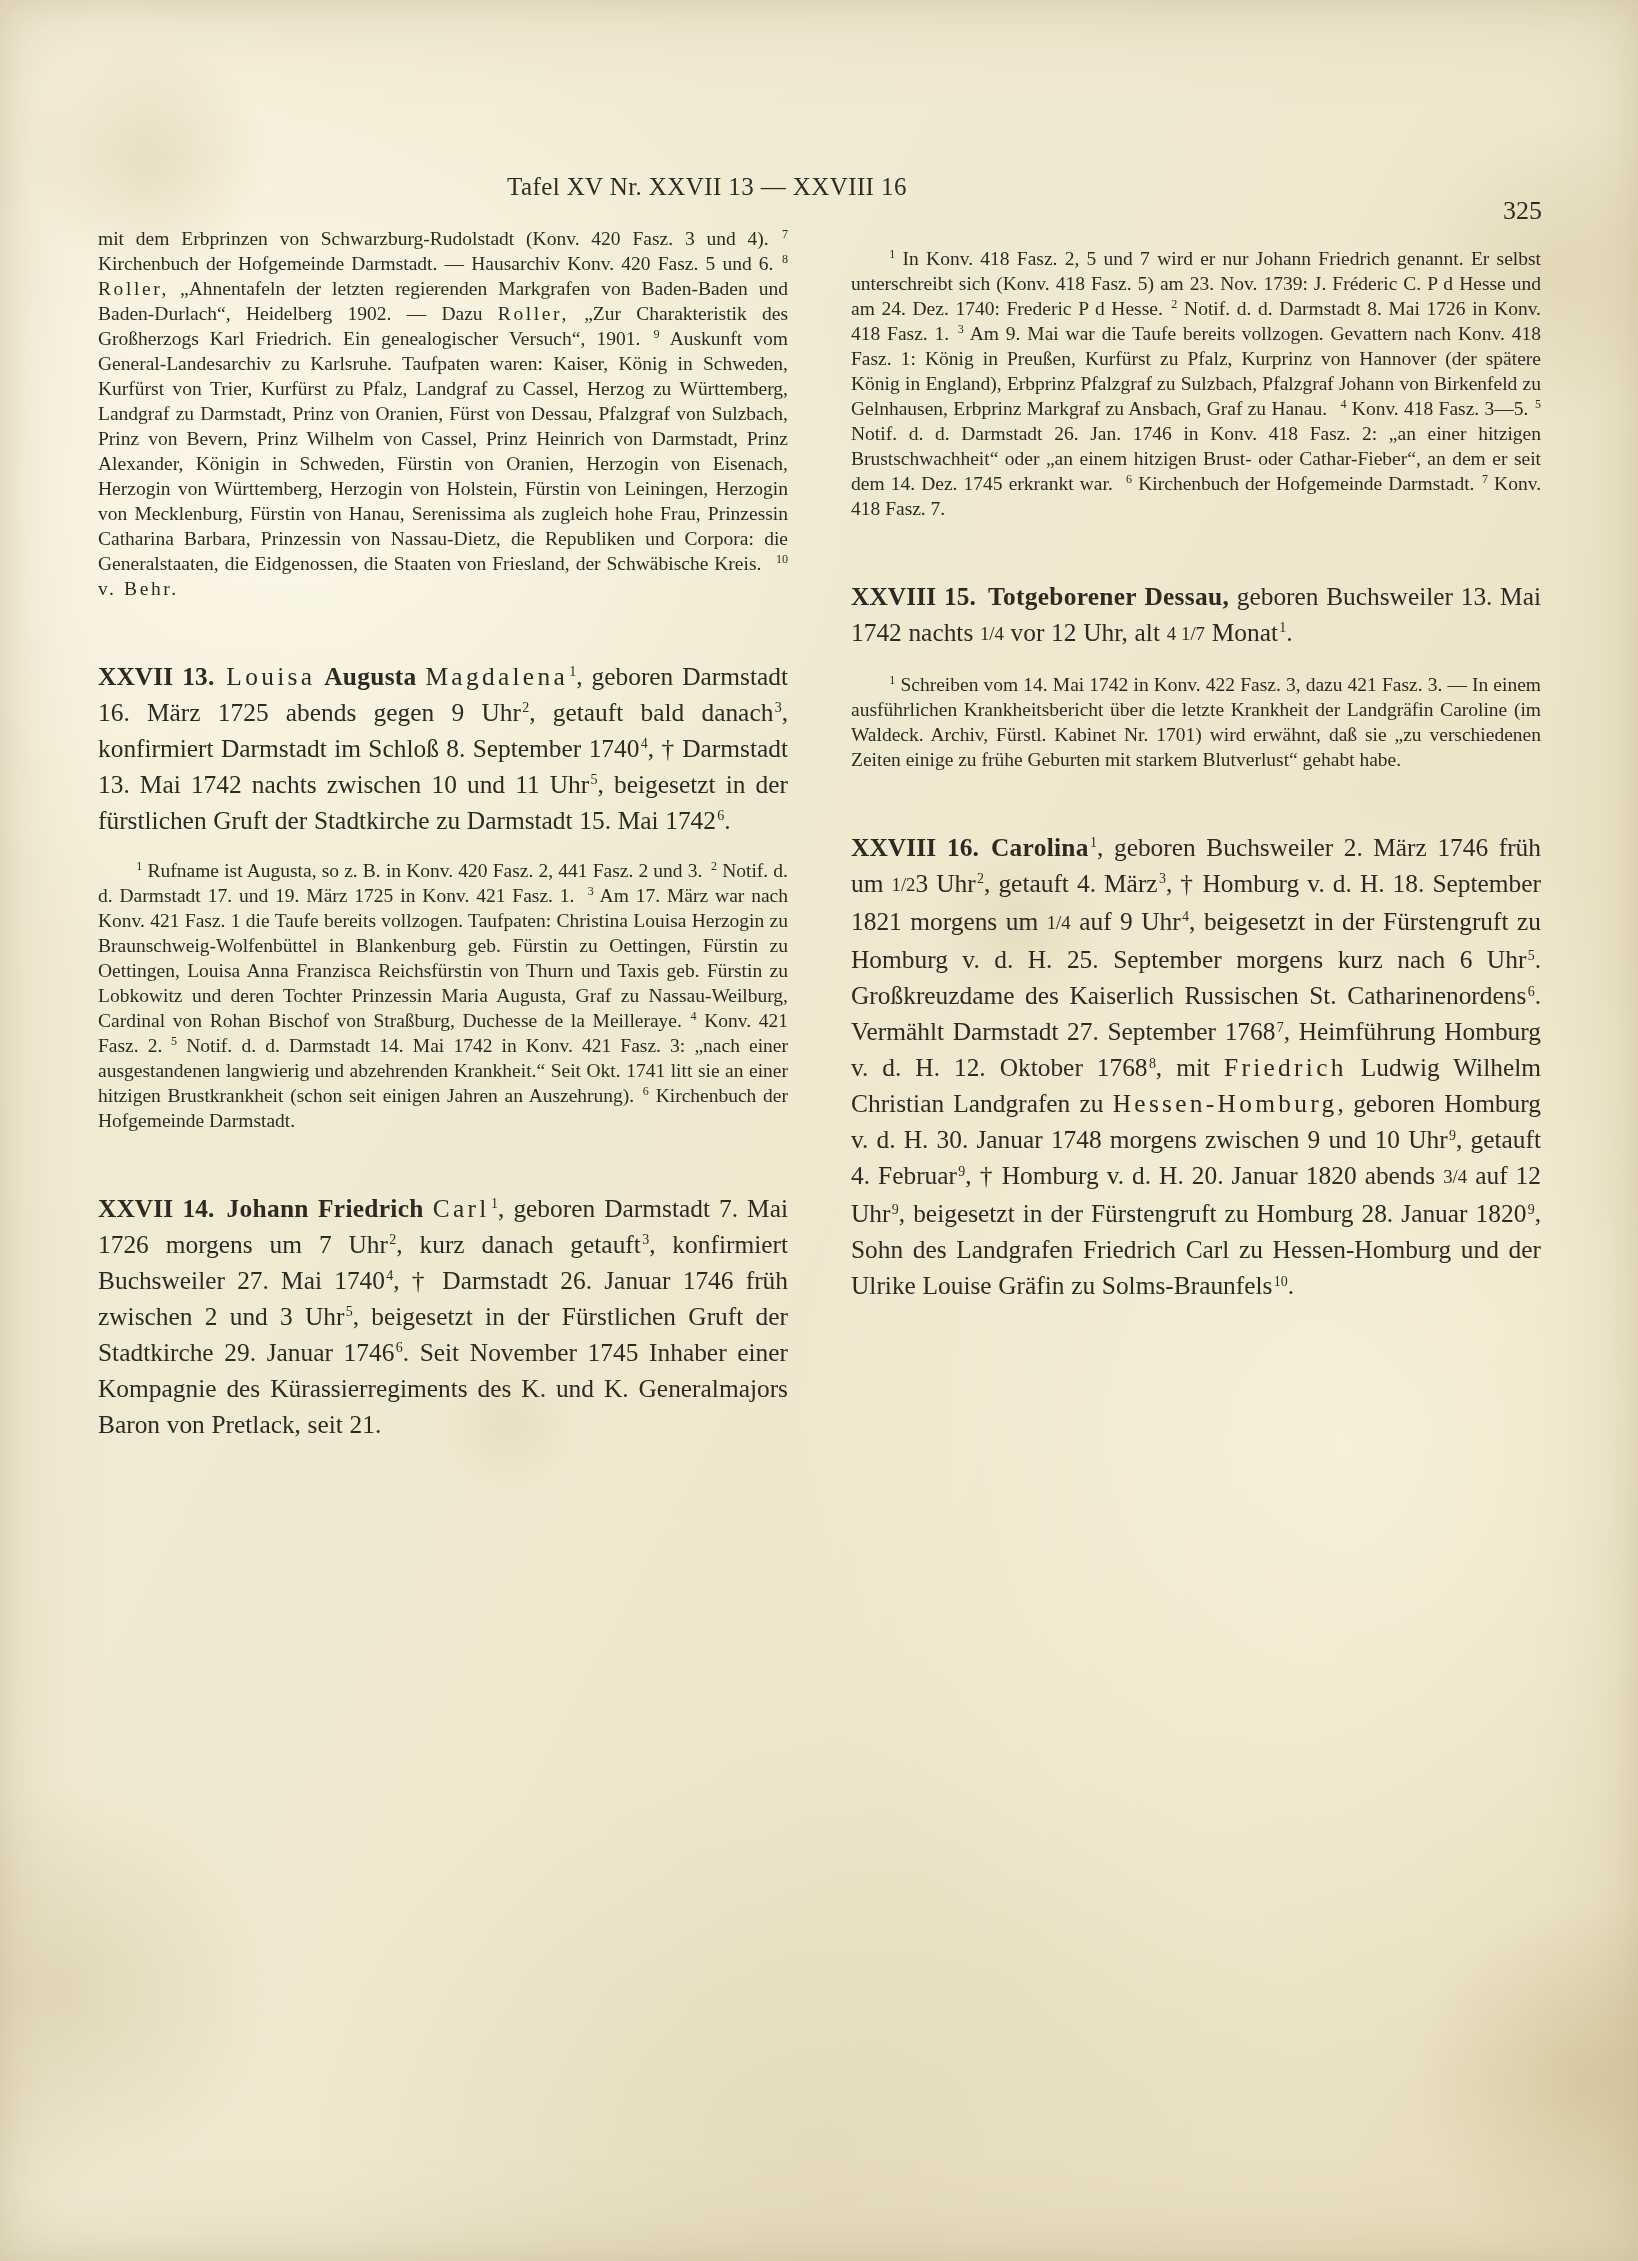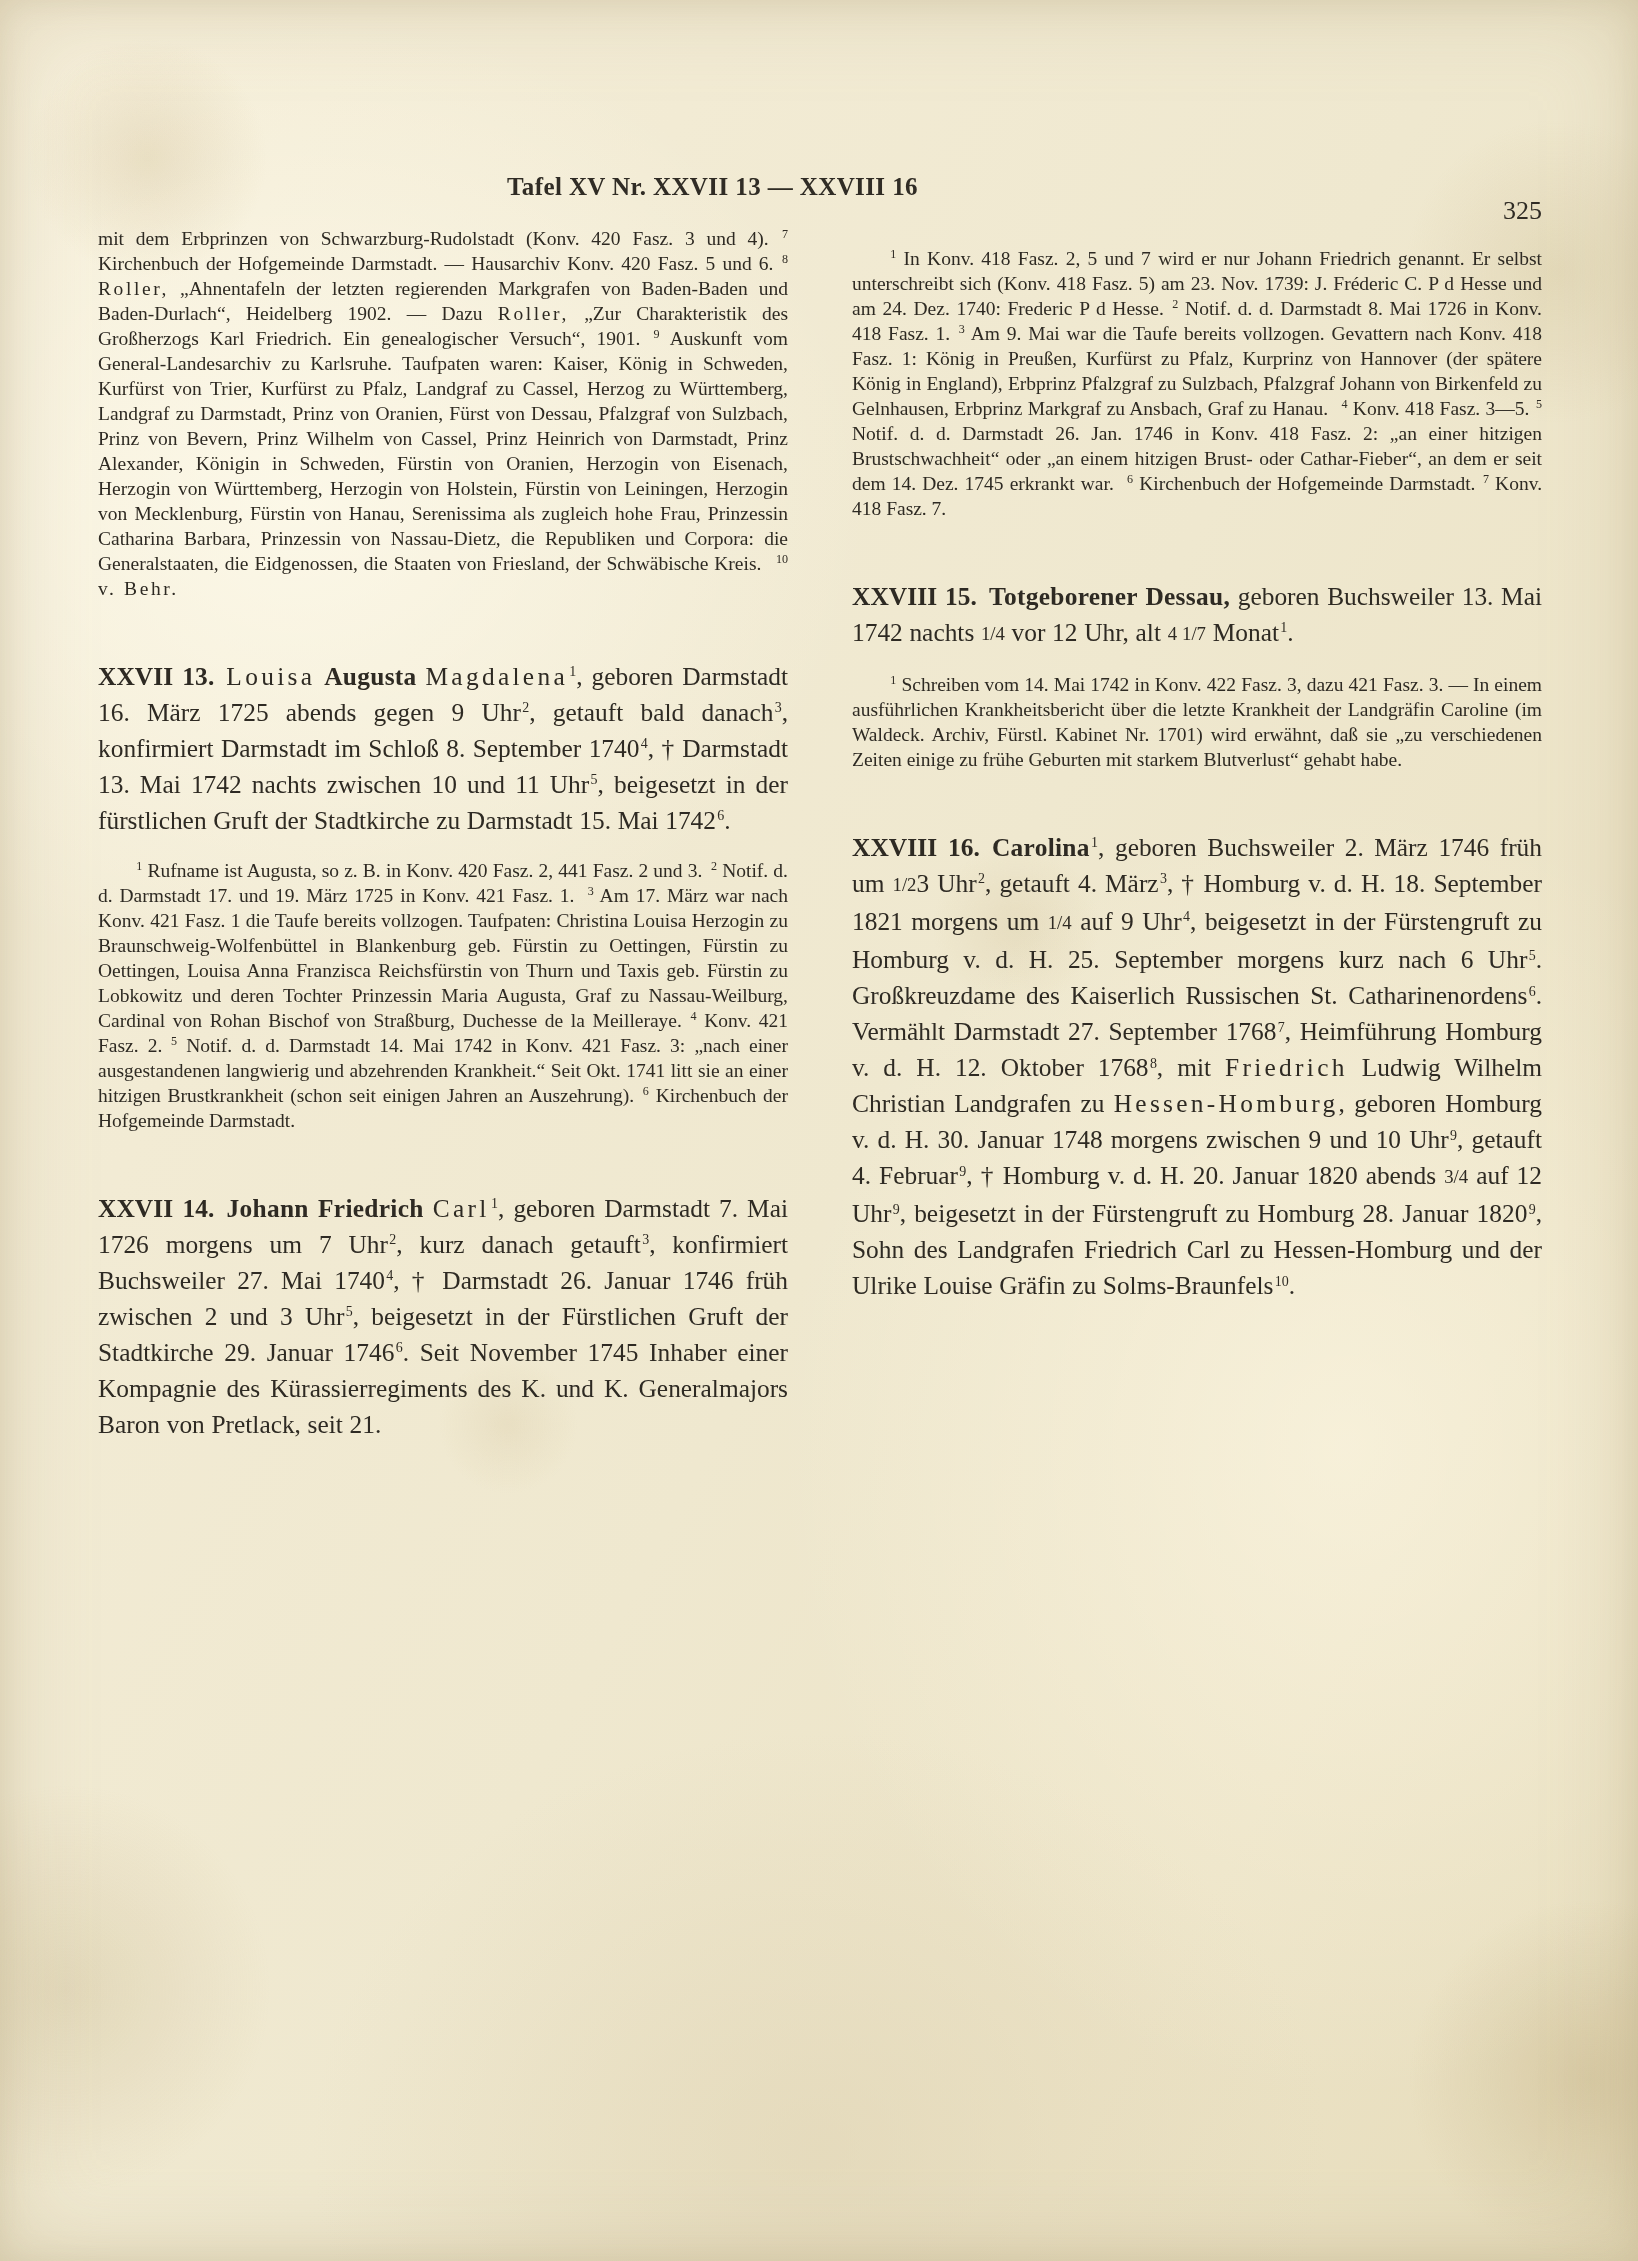--- a/index.html
+++ b/index.html
@@ -56,41 +56,40 @@
   .runhead {
     position: relative;
     height: 53px;
     font-family: "Liberation Serif", "DejaVu Serif", serif;
   }
   .runhead-title {
     position: absolute;
     left: 409px;
     top: 0;
     font-size: 25px;
-    font-weight: bold;
+    font-weight: normal;
     letter-spacing: 0.4px;
     white-space: nowrap;
     color: #302c25;
   }
   .runhead-page {
     position: absolute;
     right: 0;
     top: 0;
     font-size: 26px;
     font-weight: normal;
     color: #302c25;
     margin-top: 23px;
   }
 
   
   .columns {
     display: flex;
     gap: 63px;
     align-items: flex-start;
-    justify-content: space-between;
   }
   .col {
     width: 690px;
   }
 
   
   .body-p {
     font-size: 25.4px;
     line-height: 36px;
     text-align: justify;

